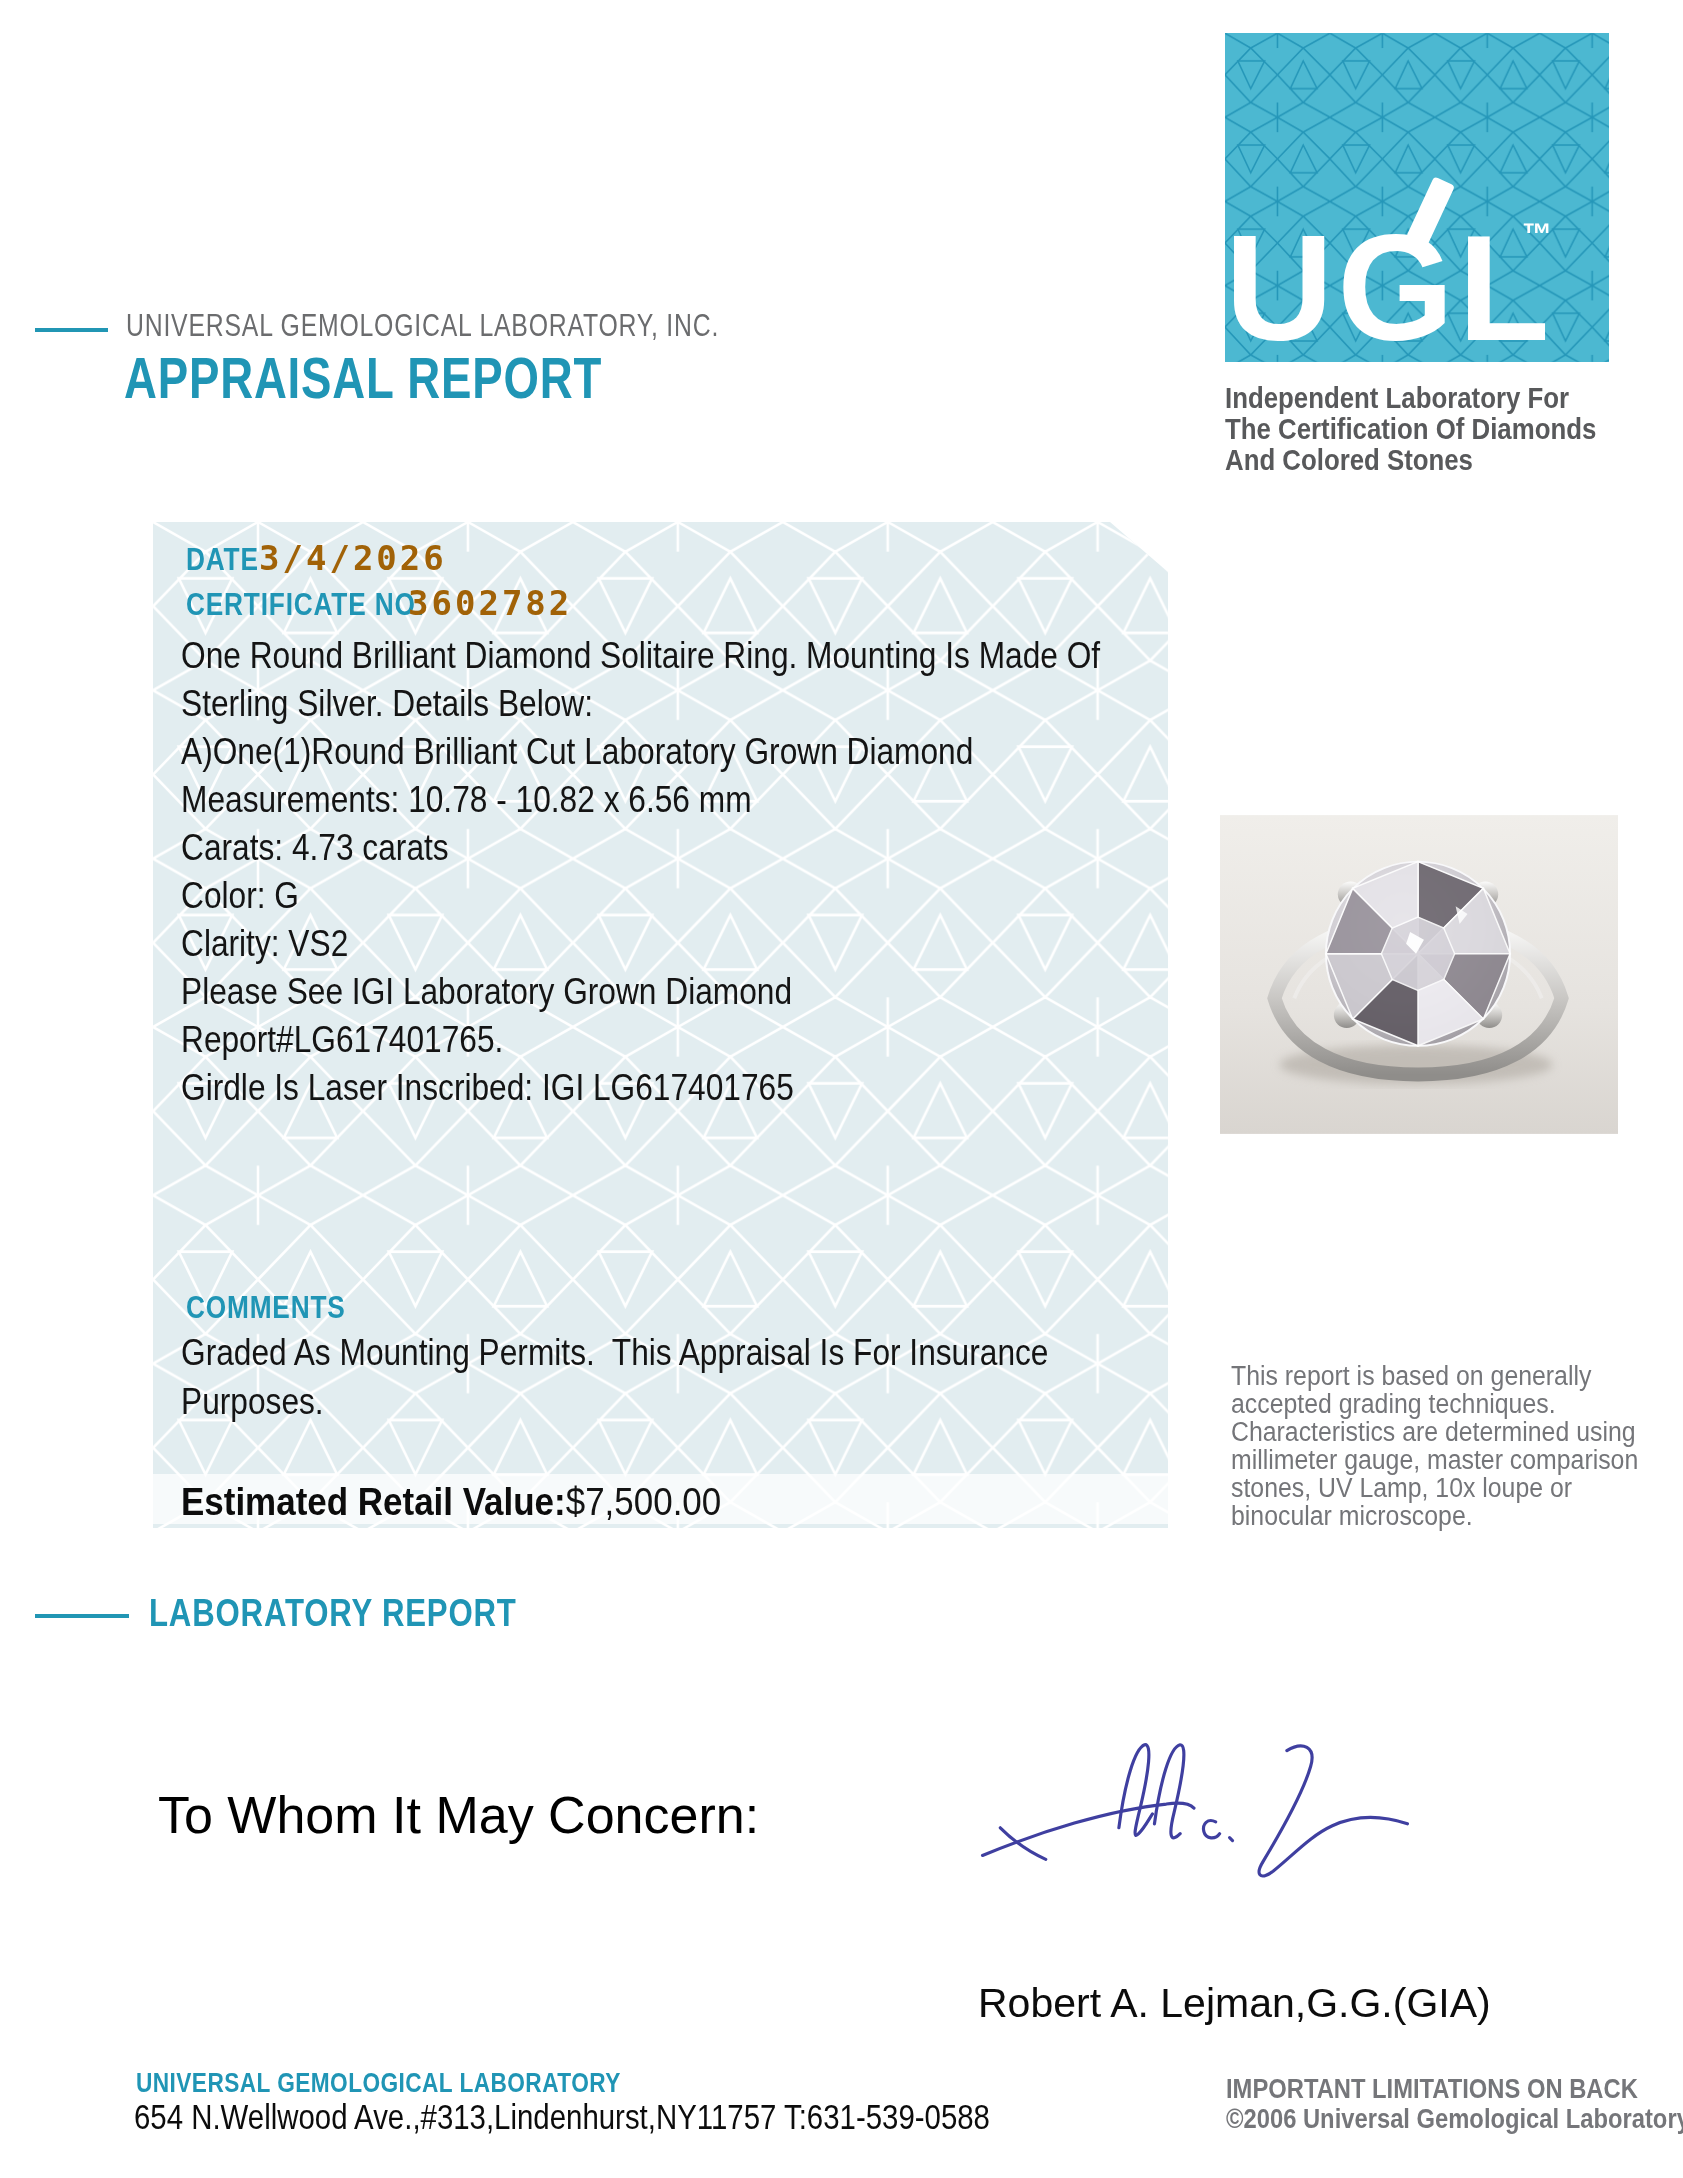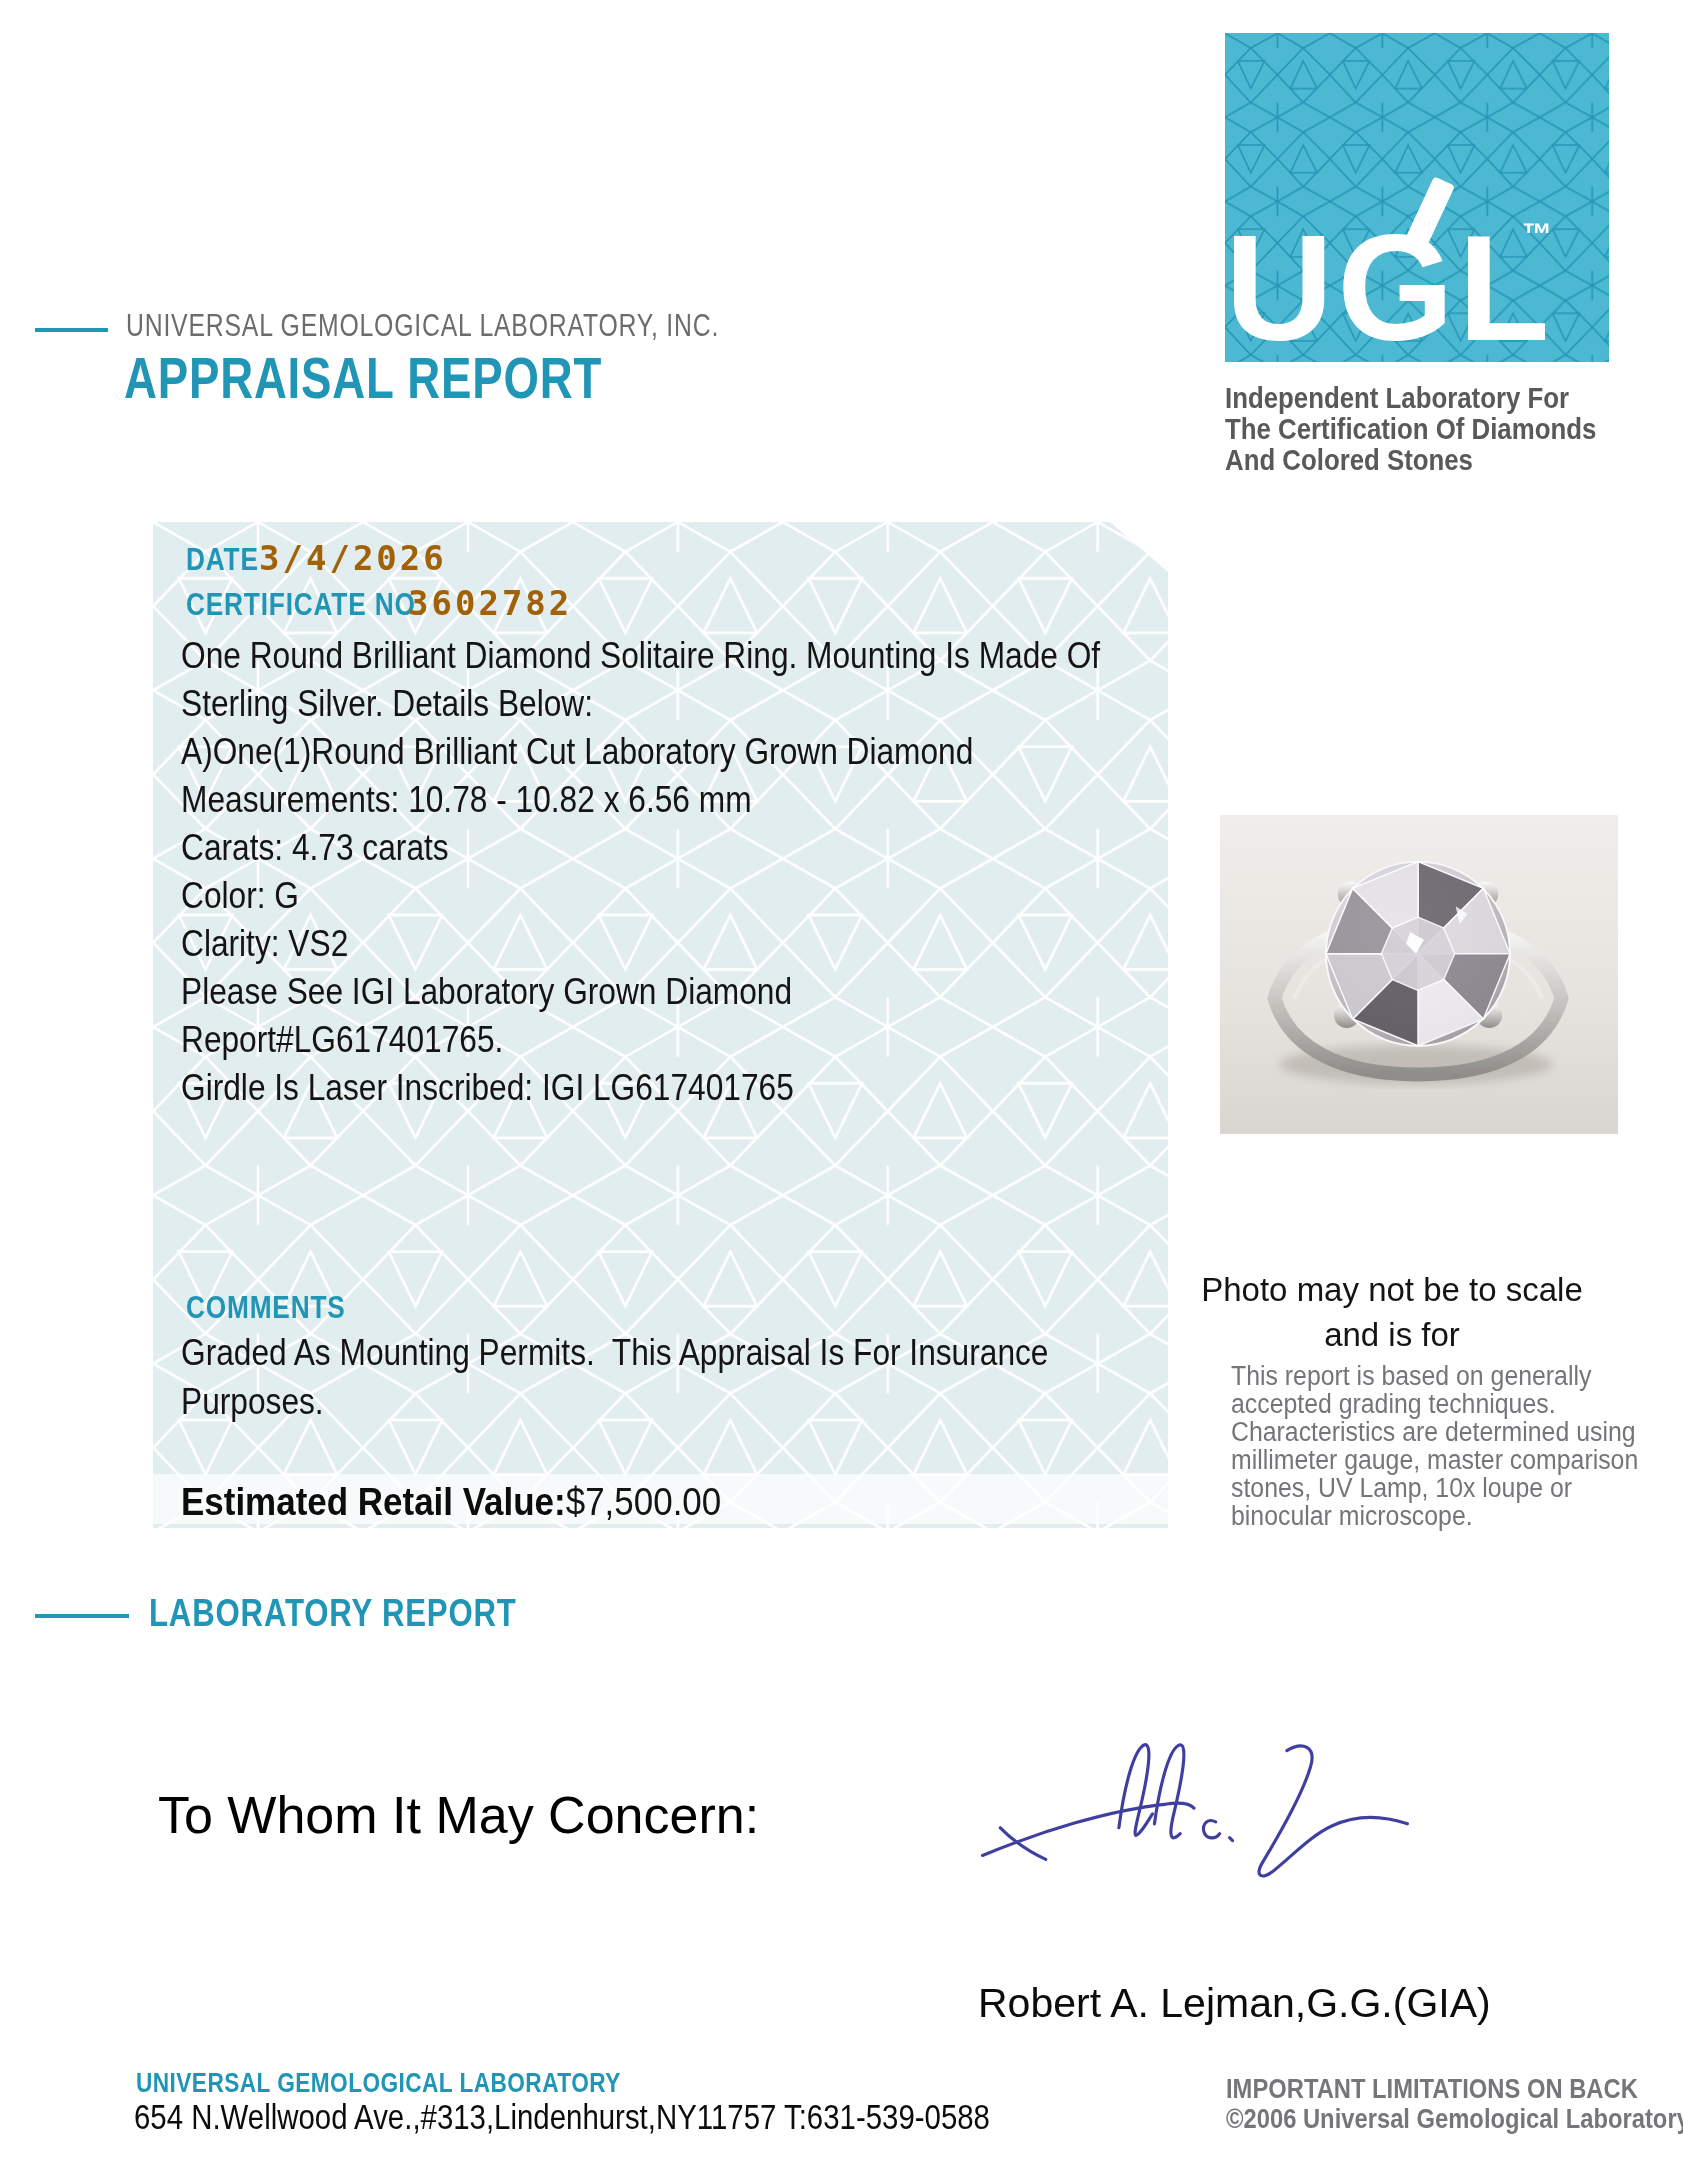--- a/index.html
+++ b/index.html
@@ -183,21 +183,20 @@
         <polygon points="200,140 107,140 134,74" fill="#97919a"></polygon>
         <polygon points="200,140 134,74 200,47" fill="#e6e4e9"></polygon>
         <polygon points="200,103 226,114 237,140 226,166 200,177 174,166 163,140 174,114" fill="#d5d2d9" opacity="0.92"></polygon>
       </g>
       <polygon points="192,118 206,126 198,140 188,130" fill="#ffffff" opacity="0.95"></polygon>
       <polygon points="238,92 250,100 242,110" fill="#ffffff" opacity="0.8"></polygon>
     </svg>
   </div>
 
   <div class="abs photo-caption">
-    <div>Photo may not be to scale and is for</div>
   </div>
   <div class="abs grading-note">
     <div>This report is based on generally</div>
     <div>accepted grading techniques.</div>
     <div>Characteristics are determined using</div>
     <div>millimeter gauge, master comparison</div>
     <div>stones, UV Lamp, 10x loupe or</div>
     <div>binocular microscope.</div>
   </div>
 

